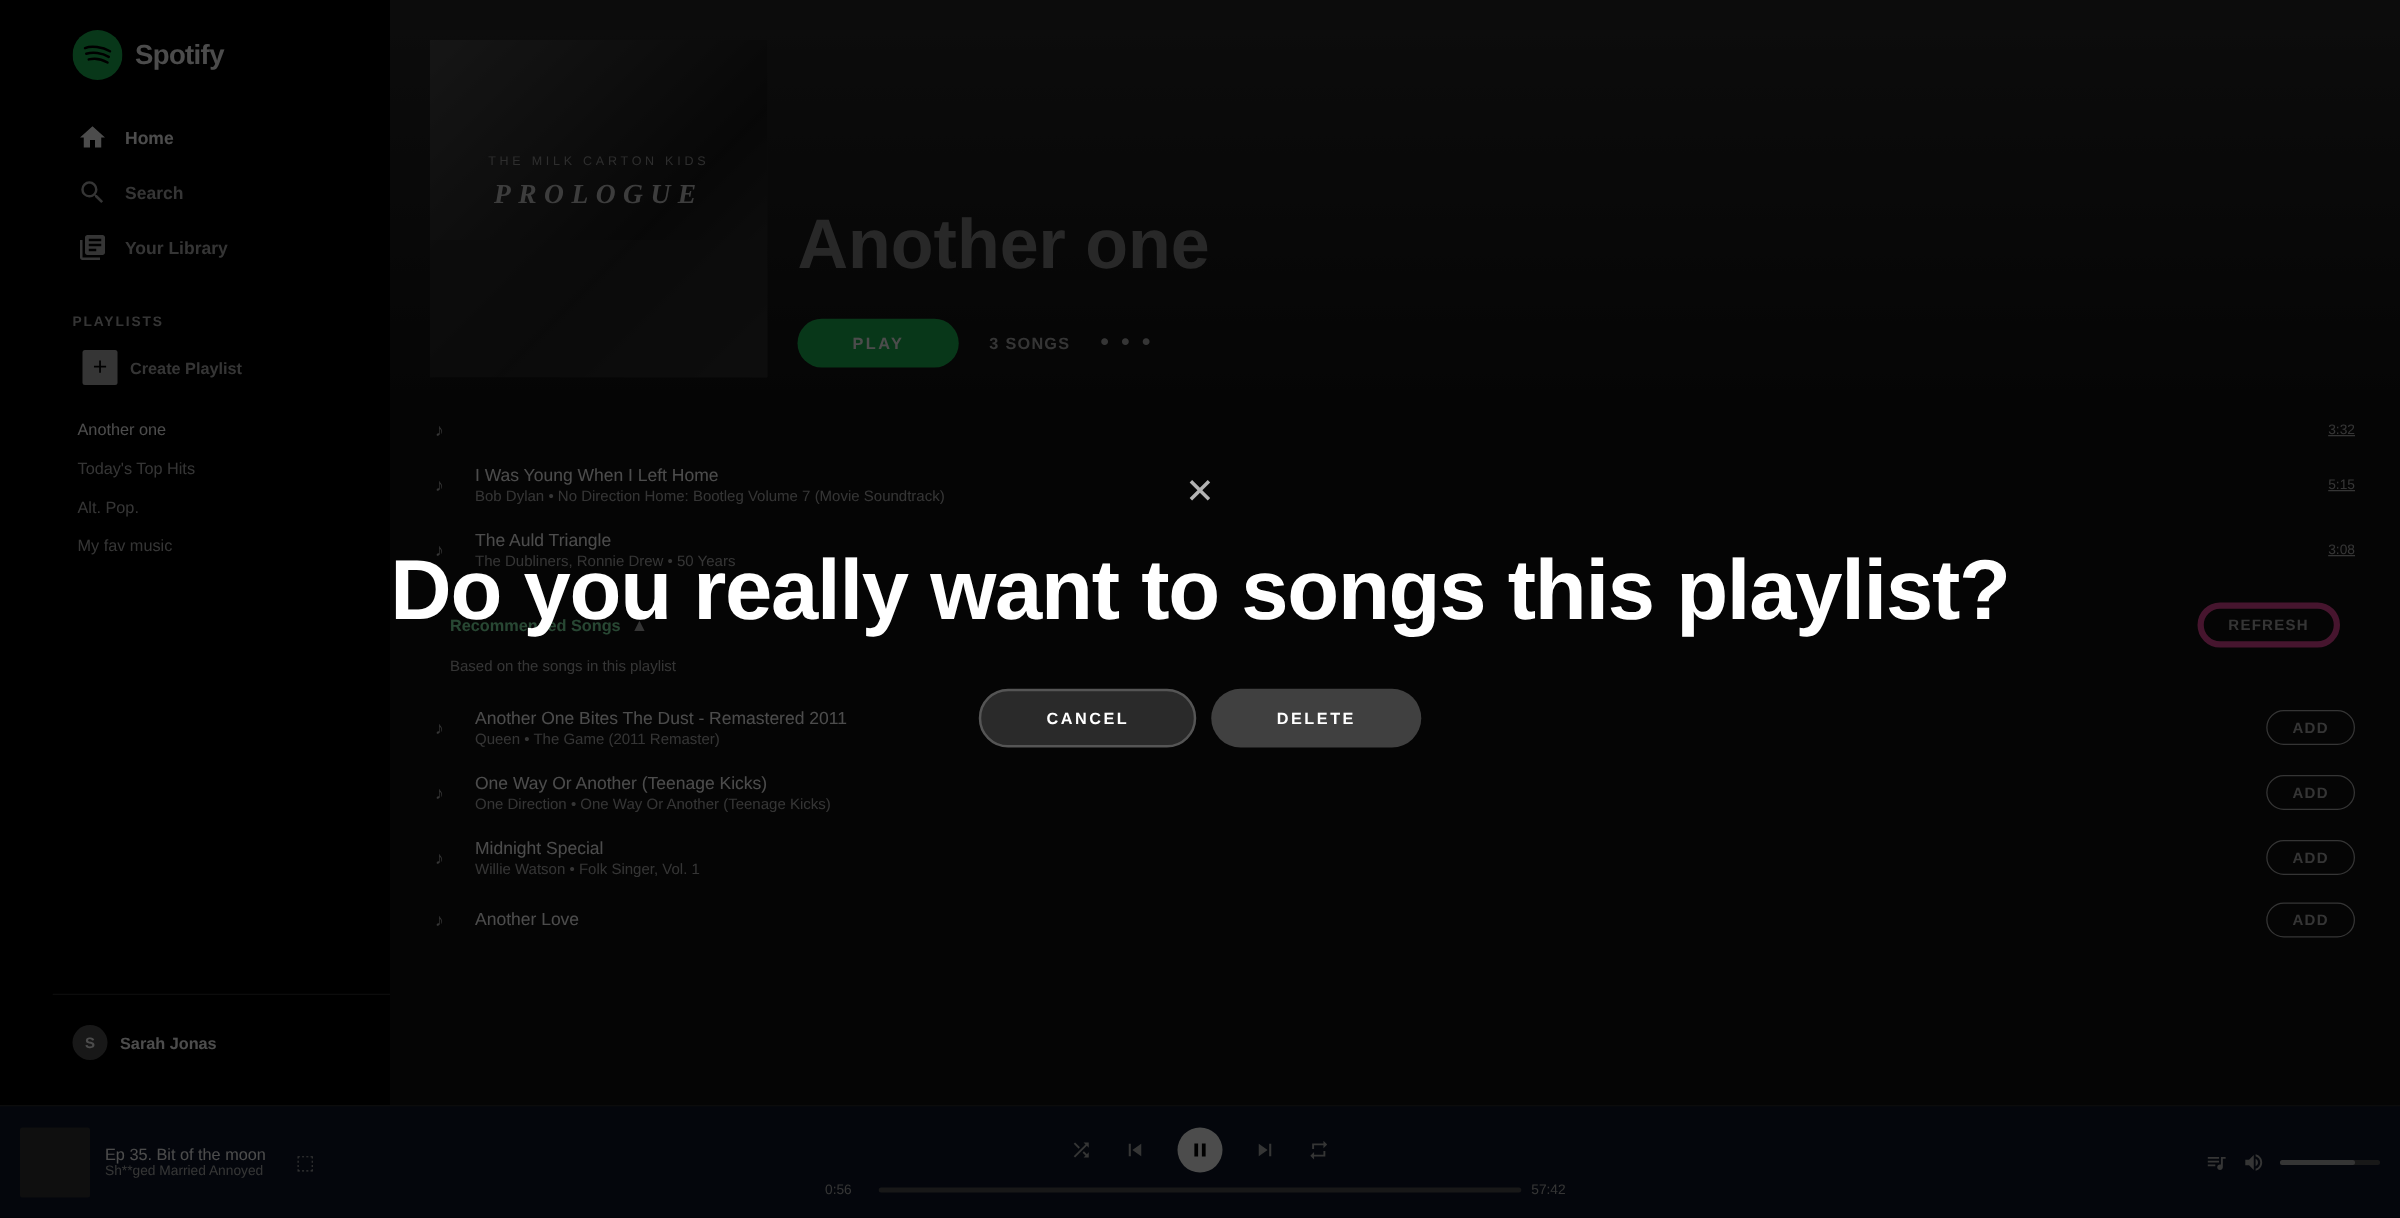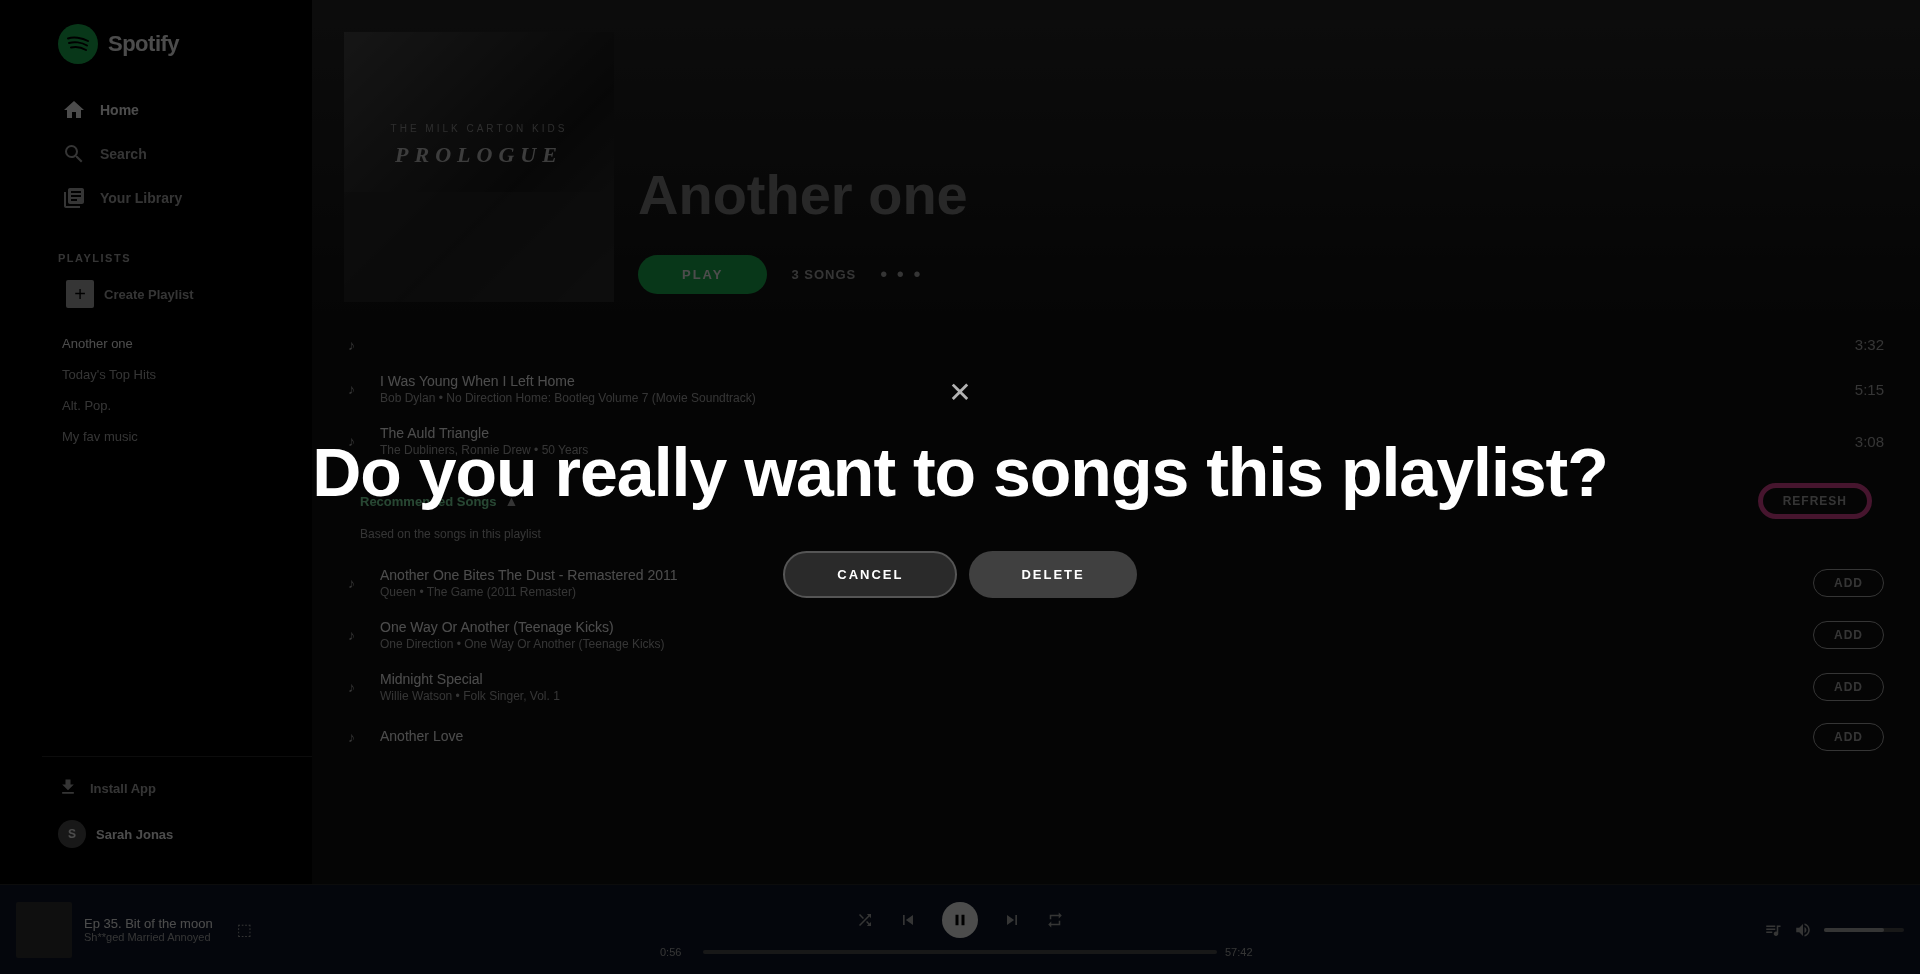--- a/index.html
+++ b/index.html
@@ -297,23 +297,24 @@
       font-weight: 400;
       margin-bottom: 2px;
     }
 
     .track-meta {
       font-size: 12px;
       color: #b3b3b3;
     }
 
     .track-duration {
-      font-size: 15px;
+      font-size: 11px;
       color: #b3b3b3;
       margin-left: auto;
+      text-decoration: underline;
     }
 
     
     .recommended-header {
       display: flex;
       align-items: center;
       padding: 16px 24px 8px 24px;
       gap: 8px;
     }
 
@@ -613,28 +614,20 @@
         </div>
         <div class="playlist-item">
           <span>Alt. Pop.</span>
         </div>
         <div class="playlist-item">
           <span>My fav music</span>
         </div>
       </div>
 
       <div class="sidebar-bottom">
-        <div class="install-app-btn">
-          <span>
-            <svg width="20" height="20" viewBox="0 0 24 24" fill="currentColor">
-                <path d="M19 9h-4V3H9v6H5l7 7 7-7zM5 18v2h14v-2H5z"></path>
-              </svg>
-          </span>
-          <span>Install App</span>
-        </div>
         <div class="user-profile">
           <div class="user-avatar">
             <span>S</span>
           </div>
           <span class="user-name">Sarah Jonas</span>
         </div>
       </div>
     </div>
 
     <div class="main-content">

